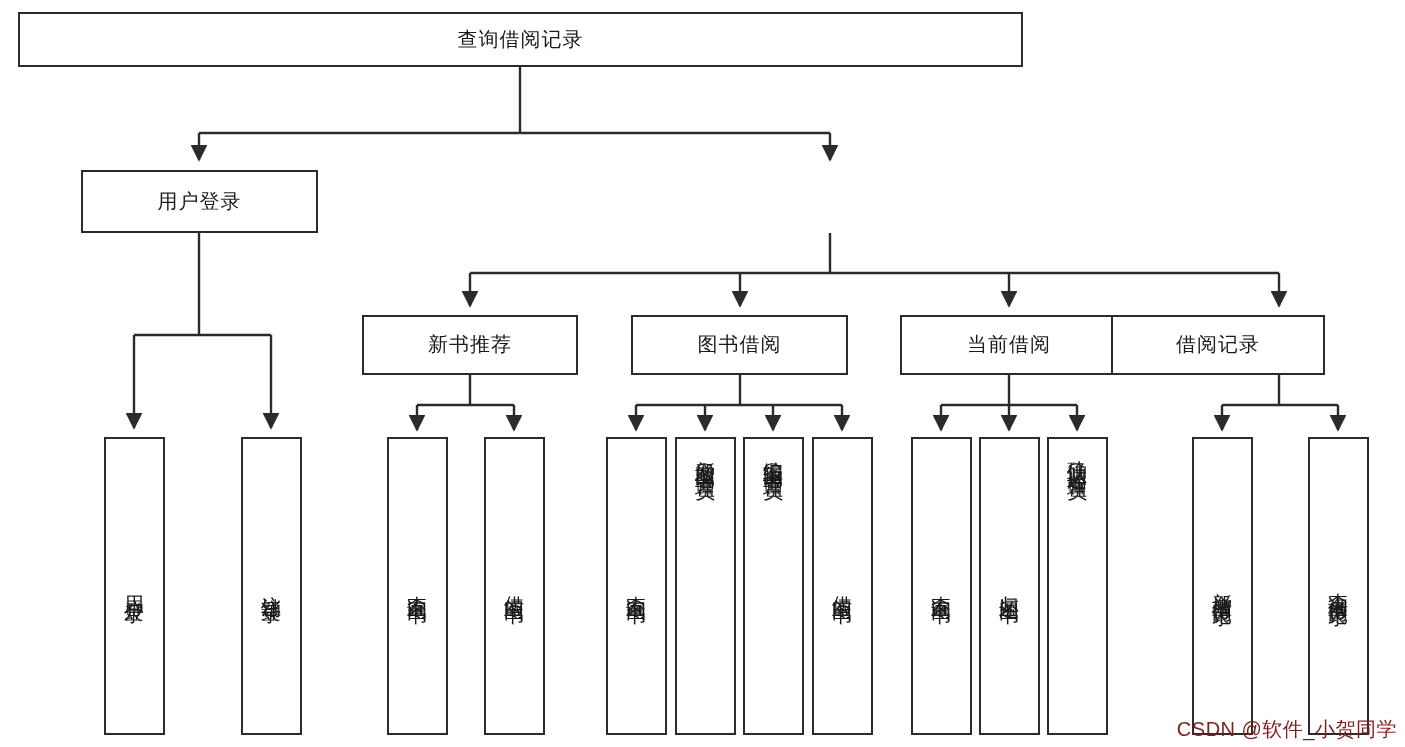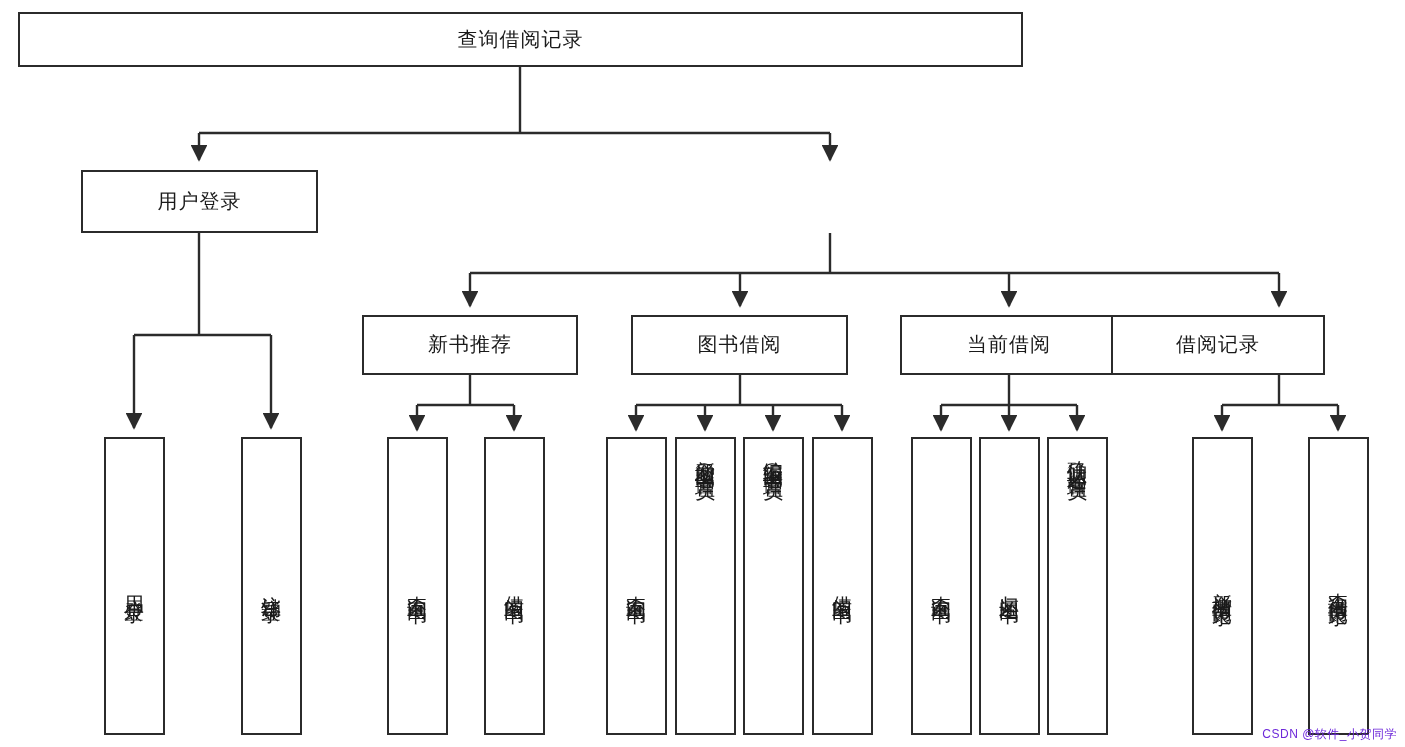--- a/index.html
+++ b/index.html
@@ -59,22 +59,22 @@
     max-height: 100%;
   }
   .node.vertical.center-text {
     align-items: center;
     padding-top: 0;
   }
   .watermark {
     position: absolute;
     right: 8px;
     bottom: 4px;
-    font-size: 12px;
-    color: #6d28d9;
+    font-size: 20px;
+    color: #7f1d1d;
     letter-spacing: 0.5px;
     z-index: 5;
     white-space: nowrap;
   }
 </style>
 </head>
 <body>
 
 <div id="canvas">
 

